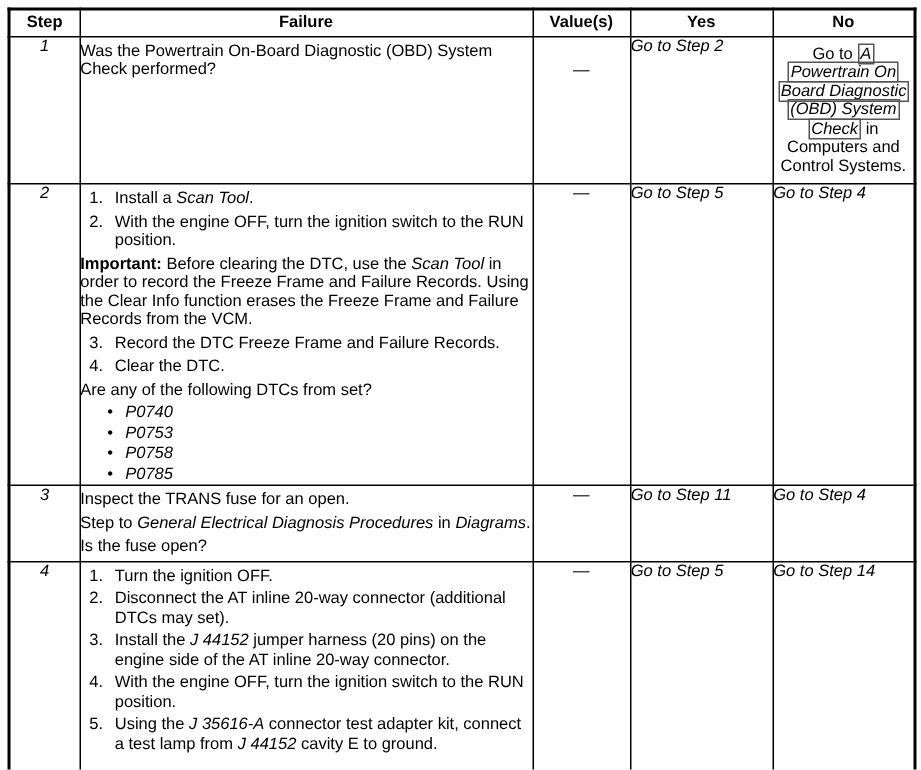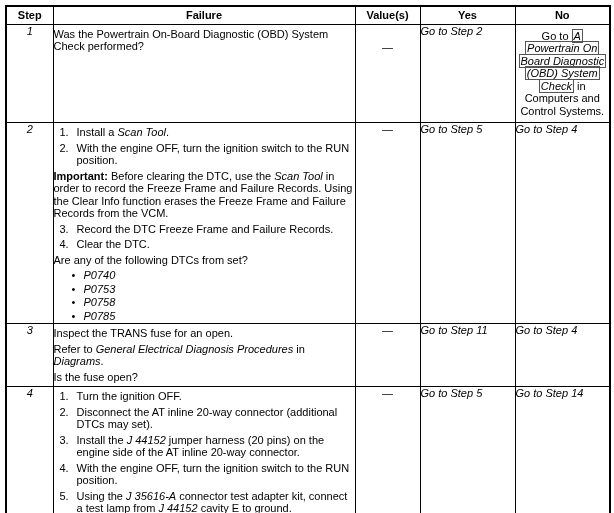--- a/index.html
+++ b/index.html
@@ -165,21 +165,21 @@
           <span class="goto">Go to Step 5</span>
         </td>
         <td class="no">
           <span class="goto">Go to Step 4</span>
         </td>
       </tr>
       <tr class="r3">
         <td class="step">3</td>
         <td class="action">
             <div class="blk p"><span>Inspect the TRANS fuse for an open.</span></div>
-            <div class="blk p"><span>Refer to </span><span class="it">General Electrical Diagnosis Procedures</span><span> in </span><span class="it">Diagrams</span><span>.</span></div>
+            <div class="blk p"><span>Step to </span><span class="it">General Electrical Diagnosis Procedures</span><span> in </span><span class="it">Diagrams</span><span>.</span></div>
             <div class="blk p"><span>Is the fuse open?</span></div>
           </td>
         <td class="value">—</td>
         <td class="yes">
           <span class="goto">Go to Step 11</span>
         </td>
         <td class="no">
           <span class="goto">Go to Step 4</span>
         </td>
       </tr>

